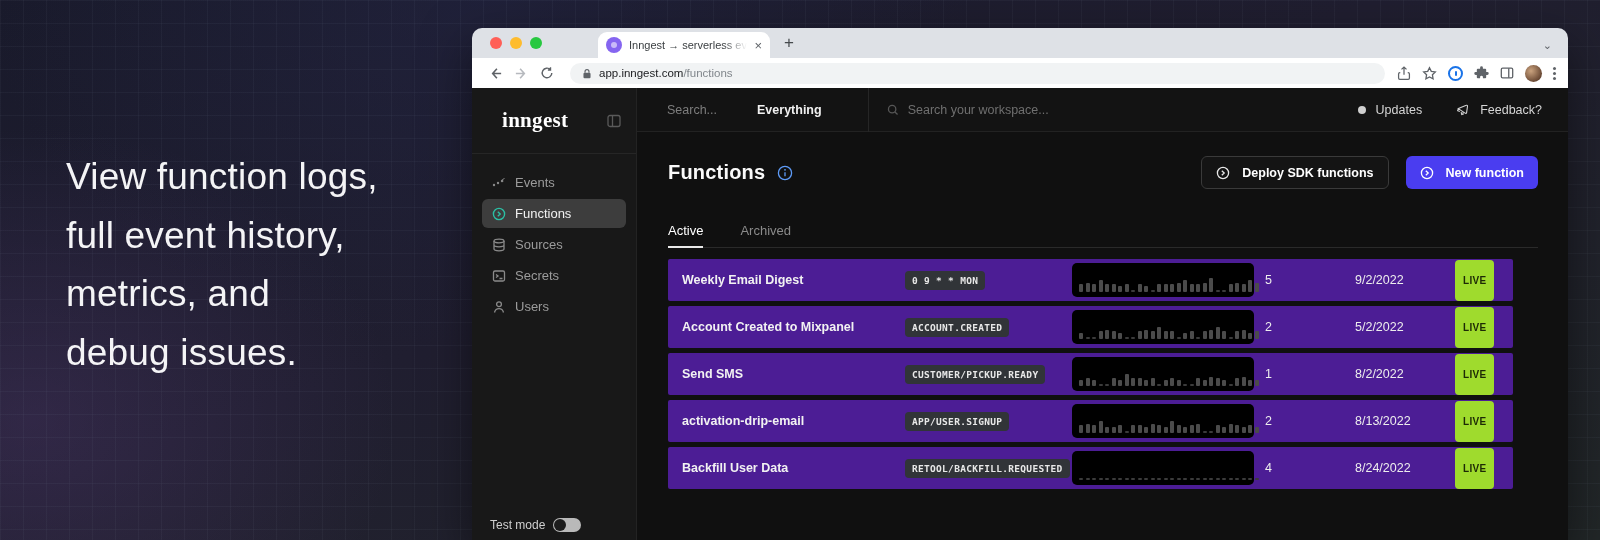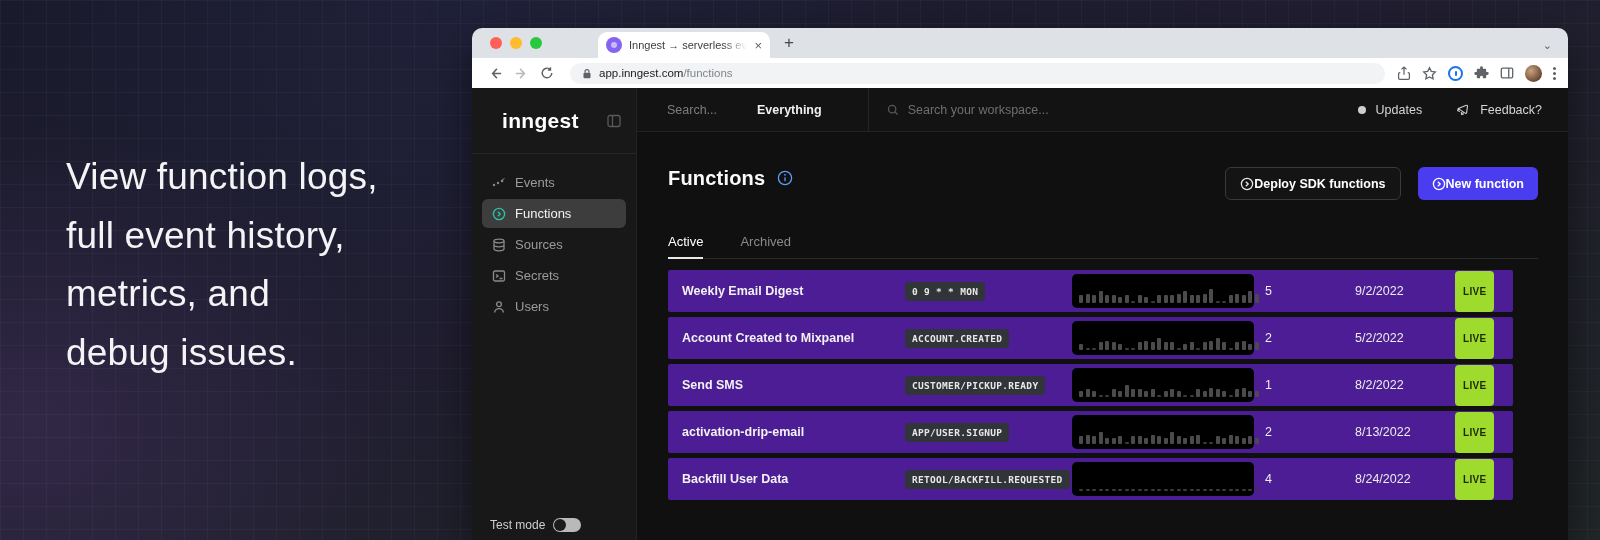--- a/index.html
+++ b/index.html
@@ -47,21 +47,21 @@
   .onepass { width:15px; height:15px; border-radius:50%; border:2px solid #1a73e8; background:#fff; position:relative; }
   .onepass::after { content:""; position:absolute; left:4.5px; top:3px; width:2px; height:5px; background:#1a73e8; border-radius:1px; }
   .avatar { width:17px; height:17px; border-radius:50%; background:radial-gradient(circle at 35% 35%, #caa27e, #6b4a35 70%, #3a2a20); }
   .kebab { display:flex; flex-direction:column; gap:2px; }
   .kebab i { width:3px; height:3px; border-radius:50%; background:#5f6368; }
 
   
   .app { flex:1; display:flex; background:#101010; min-height:0; }
   .side { width:165px; background:#181818; border-right:1px solid #232323; display:flex; flex-direction:column; flex:none; }
   .side-head { height:66px; display:flex; align-items:center; justify-content:space-between; padding:0 14px 0 30px;
-    border-bottom:1px solid #262626; }
+    border-bottom:1px solid #262626;font-family:Liberation Serif, serif; }
   .logo { font-size:21px; font-weight:700; letter-spacing:.3px; color:#fff; }
   .collapse-ic { color:#5a5a5a; }
   .menu { padding:14px 10px; display:flex; flex-direction:column; gap:2px; }
   .mitem { display:flex; align-items:center; gap:9px; padding:7px 10px; border-radius:6px; color:#9b9b9b; font-size:13px; }
   .mitem .mic { display:flex; color:#8a8a8a; }
   .mitem.active { background:#3d3d3d; color:#f1f1f1; }
   .mitem.active .mic { color:#2bbfa4; }
   .side-foot { margin-top:auto; padding:0 12px 8px 18px; display:flex; align-items:center; gap:8px; }
   .testmode { font-size:12px; color:#cfcfcf; }
   .toggle { width:28px; height:14px; border-radius:7px; background:#b9b9b9; position:relative; }
@@ -76,22 +76,22 @@
   .tb-ws { display:flex; align-items:center; gap:9px; margin-left:18px; color:#6f6f6f; }
   .tb-right2 { margin-left:auto; display:flex; align-items:center; gap:10px; color:#d6d6d6; }
   .upd-dot { width:8px; height:8px; border-radius:50%; background:#cfcfcf; }
   .fb { margin-left:24px; display:flex; align-items:center; gap:9px; }
 
   .content { flex:1; padding:24px 30px 0 31px; overflow:hidden; }
   .page-head { display:flex; align-items:center; }
   .page-title { font-size:20px; font-weight:700; color:#fafafa; letter-spacing:.2px; }
   .info-ic { margin-left:12px; color:#5e9bf7; display:flex; }
   .head-actions { margin-left:auto; display:flex; gap:17px; }
-  .btn { height:33px; border-radius:6px; display:flex; align-items:center; gap:0; padding:0 14px;
-    font-size:12.5px; font-weight:700; color:#fff;margin-top:11px; }
+  .btn { height:33px; border-radius:6px; display:flex; align-items:center; gap:12px; padding:0 14px;
+    font-size:12.5px; font-weight:700; color:#fff; }
   .btn.ghost { background:#141414; border:1px solid #3a3a3a; }
   .btn.primary { background:#4a3df0; }
   .btn .bic { display:flex; }
 
   .tabs { display:flex; gap:37px; margin-top:34px; border-bottom:1px solid #2a2a2a; }
   .ftab { font-size:13px; padding-bottom:9px; color:#8a8a8a; position:relative; }
   .ftab.active { color:#fff; }
   .ftab.active::after { content:""; position:absolute; left:0; right:0; bottom:-1px; height:2px; background:#e8e8e8; }
 
   .table { margin-top:11px; width:845px; }

